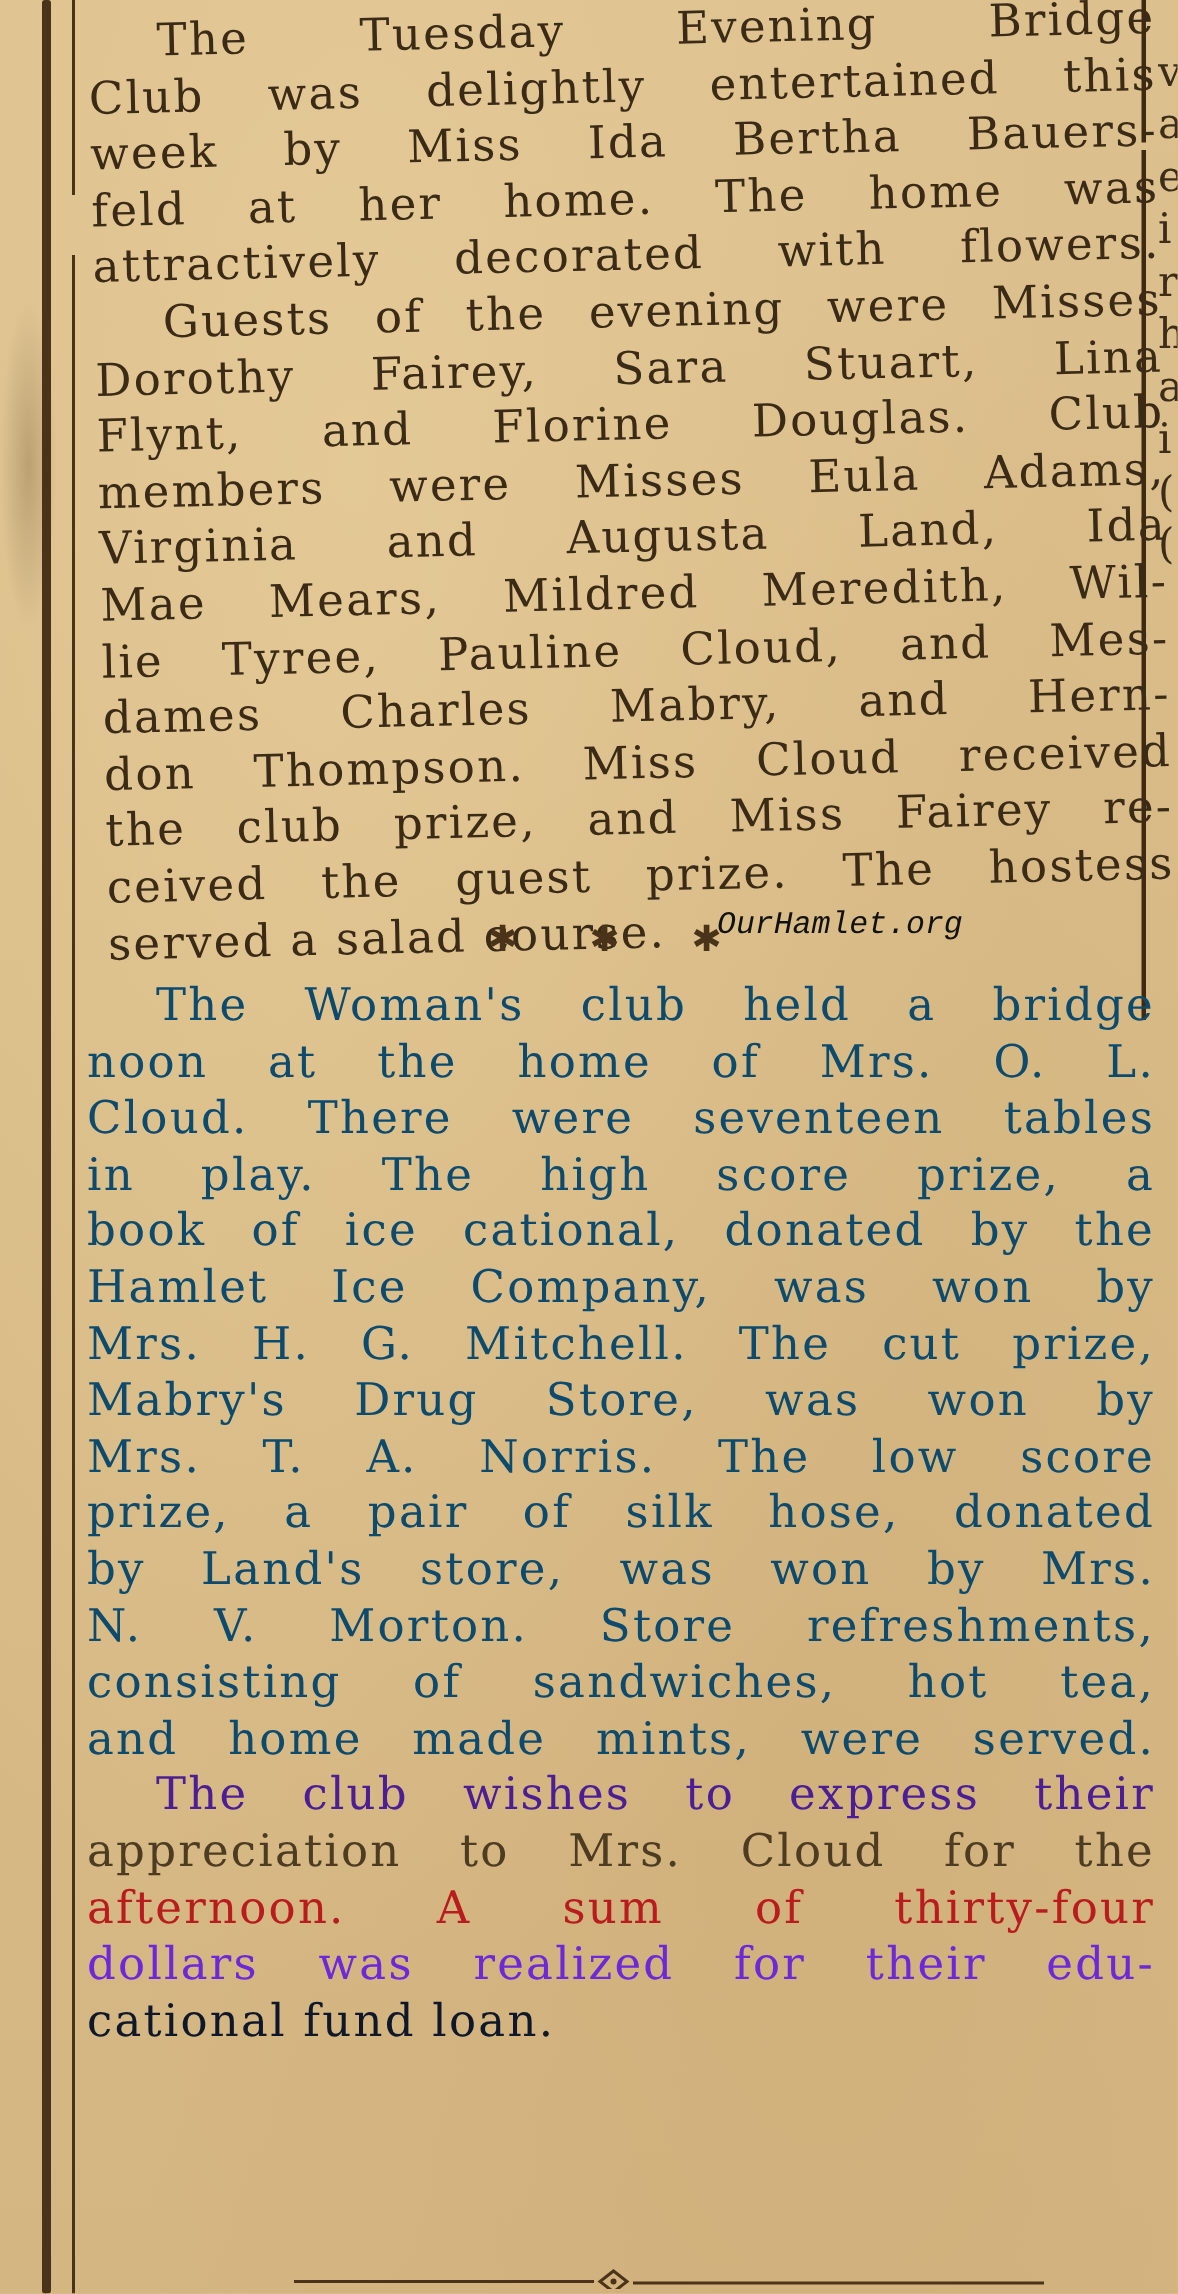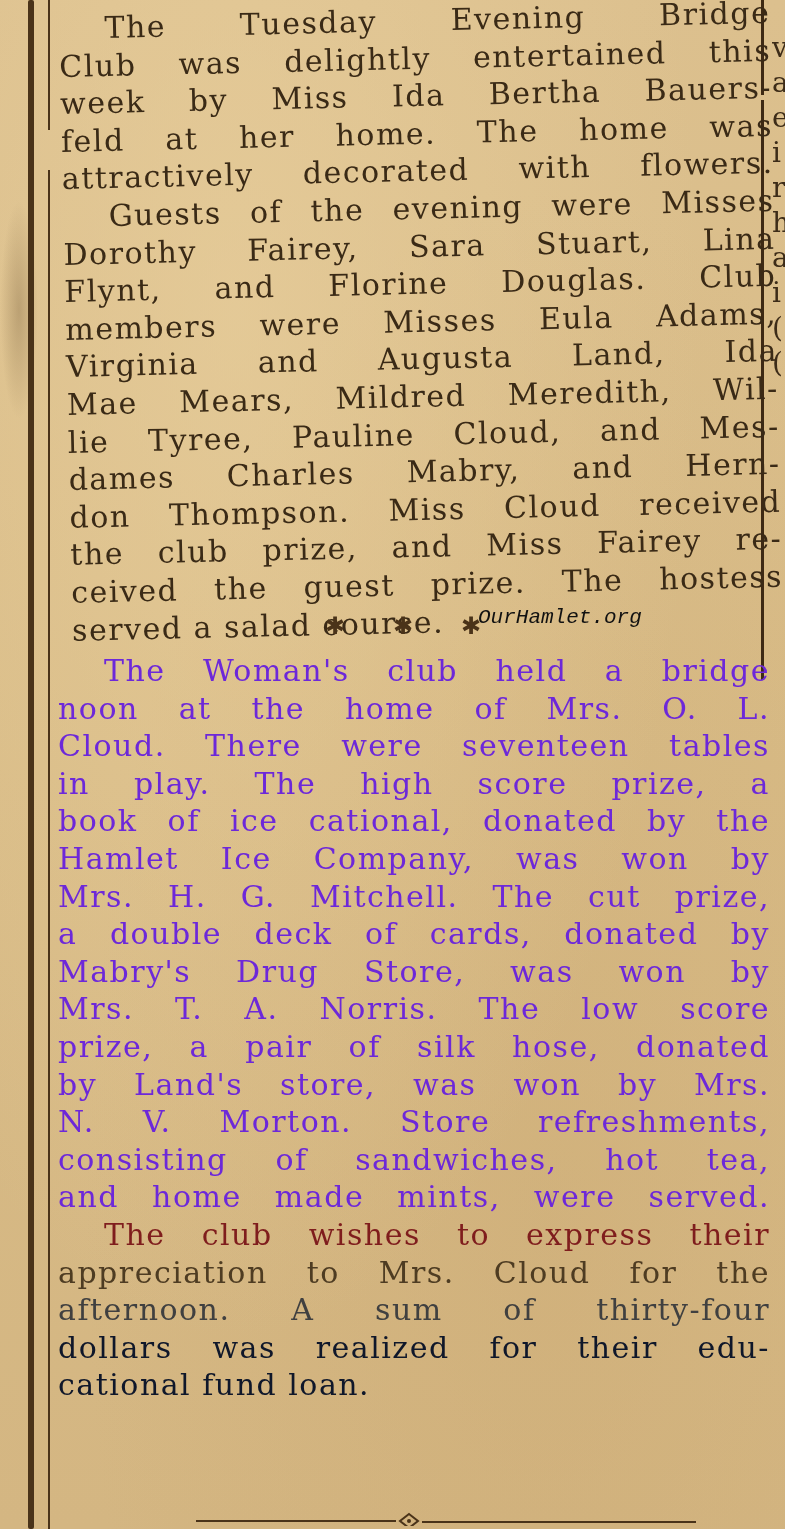--- a/index.html
+++ b/index.html
@@ -38,21 +38,21 @@
   .next-col span { display: block; }
   .article {
     position: absolute; left: 58px; width: 712px;
     font-size: 30px; line-height: 37.6px; letter-spacing: 1.5px;
   }
   .line { display: block; white-space: nowrap; text-align: justify; text-align-last: justify; }
   .line.last { text-align-last: left; }
   .indent { padding-left: 46px; }
   .a1 { top: 10px; transform: rotate(-1.3deg); transform-origin: 0 0; }
   .a2 { top: 652px; }
-  .a2 .line { color: #6d28d9; }
+  .a2 .line { color: #0c4a6e; }
   .stars {
     position: absolute; top: 612px; left: 325px;
     font-size: 24px; color: #4a3319; letter-spacing: 0;
   }
   .stars span { display: inline-block; width: 68px; }
   .watermark {
     position: absolute; top: 606px; left: 478px;
     font-family: Liberation Mono, monospace;
     font-style: italic; font-size: 21px; color: #111;
   }
@@ -111,32 +111,31 @@
 <div class="watermark">OurHamlet.org</div>
 
 <div class="article a2">
   <span class="line indent">The Woman's club held a bridge</span>
   <span class="line">noon at the home of Mrs. O. L.</span>
   <span class="line">Cloud. There were seventeen tables</span>
   <span class="line">in play. The high score prize, a</span>
   <span class="line">book of ice cational, donated by the</span>
   <span class="line">Hamlet Ice Company, was won by</span>
   <span class="line">Mrs. H. G. Mitchell. The cut prize,</span>
-  <span class="line">a double deck of cards, donated by</span>
   <span class="line">Mabry's Drug Store, was won by</span>
   <span class="line">Mrs. T. A. Norris. The low score</span>
   <span class="line">prize, a pair of silk hose, donated</span>
   <span class="line">by Land's store, was won by Mrs.</span>
   <span class="line">N. V. Morton. Store refreshments,</span>
   <span class="line">consisting of sandwiches, hot tea,</span>
   <span class="line">and home made mints, were served.</span>
-  <span class="line indent" style="color:#7f1d1d">The club wishes to express their</span>
+  <span class="line indent" style="color:#4c1d95">The club wishes to express their</span>
   <span class="line" style="color:#4e3c22">appreciation to Mrs. Cloud for the</span>
-  <span class="line" style="color:#404040">afternoon. A sum of thirty-four</span>
-  <span class="line" style="color:#0f172a">dollars was realized for their edu-</span>
+  <span class="line" style="color:#b91c1c">afternoon. A sum of thirty-four</span>
+  <span class="line" style="color:#6d28d9">dollars was realized for their edu-</span>
   <span class="line last" style="color:#0f172a">cational fund loan.</span>
 </div>
 
 <svg class="ornament" viewBox="0 0 500 14">
   <line x1="0" y1="9" x2="200" y2="9" stroke="#4a3319" stroke-width="2"></line>
   <line x1="226" y1="10" x2="500" y2="10" stroke="#4a3319" stroke-width="2"></line>
   <path d="M213 2 L222 9 L213 16 L204 9 Z" fill="none" stroke="#4a3319" stroke-width="2"></path>
   <circle cx="213" cy="9" r="2" fill="#4a3319"></circle>
 </svg>
 

